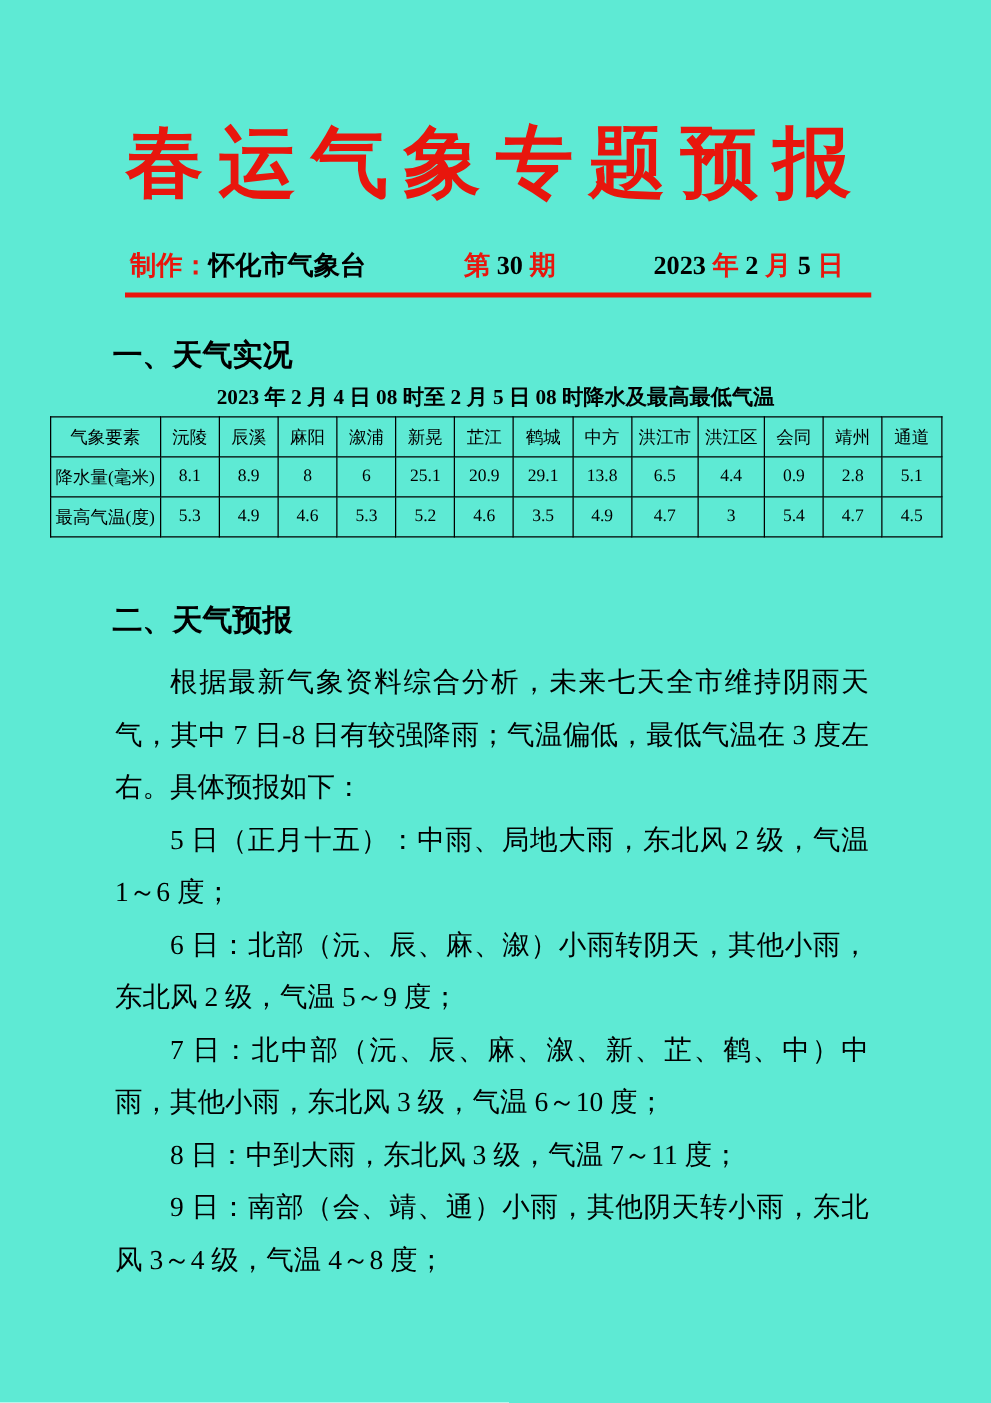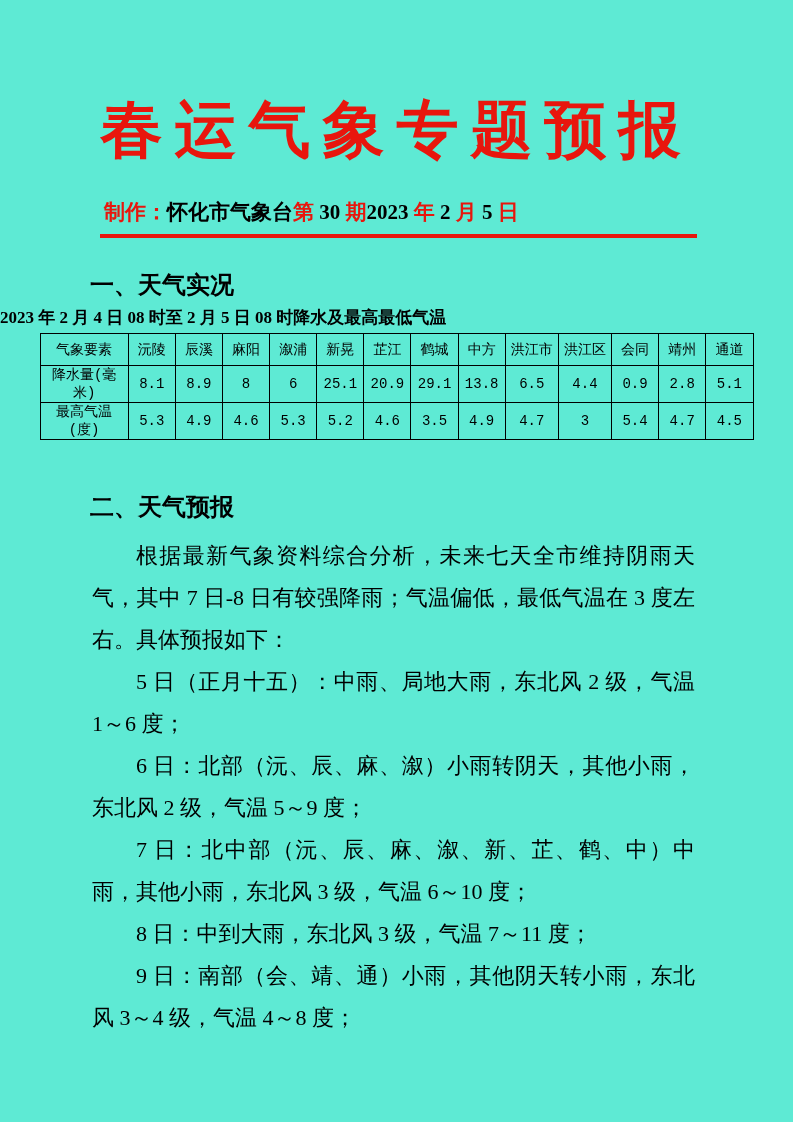--- a/index.html
+++ b/index.html
@@ -8,37 +8,37 @@
     background:#5eead4; overflow:hidden; color:#000;
     font-family:"Liberation Serif","DejaVu Serif",serif;
   }
   .doc-title {
     margin:90px 0 0 0; text-align:center;
     font-size:62px; line-height:80px; font-weight:bold;
     letter-spacing:12px; color:#e8160d;
     font-family:"DejaVu Serif","Liberation Serif",serif;
   }
   .meta-row {
-    display:flex; align-items:baseline;
+    display:flex; justify-content:space-between; align-items:baseline;
     margin:28px 118px 0 104px;
     font-size:21px; line-height:28px; font-weight:bold;
   }
   .red { color:#e8160d; }
   .black { color:#000; }
   .red-rule { height:4px; background:#e8160d; margin:8px 96px 0 100px; }
   .section-heading {
     margin:32px 0 0 90px; font-size:24px; line-height:30px; font-weight:bold;
   }
   .table-title {
-    margin:7px 0 0 0; 
+    margin:7px 0 0 0; text-align:center;
     font-size:17px; line-height:21px; font-weight:bold;
   }
   table.weather {
     border-collapse:collapse; table-layout:fixed;
-    width:714px; margin:5px auto 0 auto;font-family:Liberation Mono, monospace;
+    width:714px; margin:5px auto 0 auto;
   }
   table.weather td, table.weather th {
     border:1px solid #000; height:31px; padding:0 1px;
     font-size:14px; font-weight:normal; text-align:center; vertical-align:middle;
   }
   table.weather col.c-label { width:88px; }
   table.weather col.c-wide  { width:53px; }
   table.weather col.c-std   { width:47px; }
   .section-heading.second { margin-top:52px; }
   p.body {

